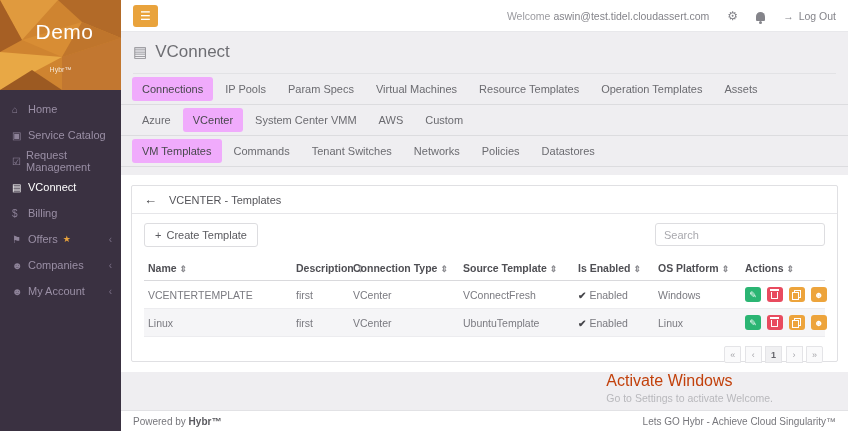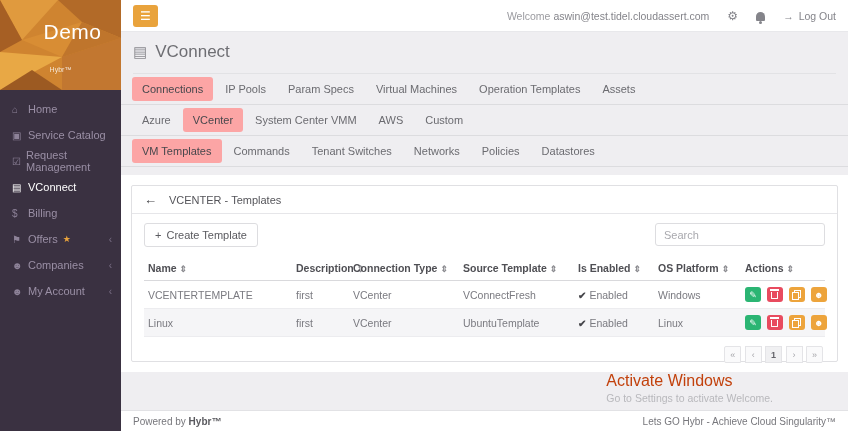--- a/index.html
+++ b/index.html
@@ -8,21 +8,21 @@
     font-family: "Liberation Sans", sans-serif;
     background: #efeef1;
     position: relative;
     overflow: hidden;
     color: #6b6b70;
   }
   
   .sidebar { position: absolute; left:0; top:0; width:121px; height:431px; background:#3a3141; z-index:5; }
   .logo { position: relative; height: 90px; overflow: hidden; }
   .logo svg { position:absolute; inset:0; width:100%; height:100%; }
-  .brand { position:absolute; top:20px; left:12px; width:100%; text-align:center; color:#fff; font-size:21px; letter-spacing:.5px; }
+  .brand { position:absolute; top:20px; left:4px; width:100%; text-align:center; color:#fff; font-size:21px; letter-spacing:.5px; }
   .brand-sub { position:absolute; top:66px; left:0; width:100%; text-align:center; color:rgba(255,255,255,.8); font-size:7px; }
   .menu { padding-top: 6px; }
   .menu-item { position:relative; height:26px; display:flex; align-items:center; padding-left:12px; font-size:11px; color:#9a8fa5; cursor:pointer; }
   .menu-item .mi-icon { width:16px; font-size:10px; color:#8d8298; }
   .menu-item.active { color:#ffffff; }
   .menu-item.active .mi-icon { color:#ffffff; }
   .mi-star { color:#e9a33c; font-size:9px; margin-left:5px; }
   .mi-chevron { position:absolute; right:9px; color:#7a6f85; font-size:10px; }
   
   .topbar { position:absolute; left:121px; right:0; top:0; height:32px; background:#fff; border-bottom:1px solid #e8e8eb; z-index:4; }
@@ -33,21 +33,21 @@
   .tb-icon { color:#84848a; font-size:12px; cursor:pointer; }
   .bell { position:relative; width:9px; height:9px; background:#84848a; border-radius:50% 50% 12% 12%; display:inline-block; }
   .bell:after { content:""; position:absolute; left:3px; bottom:-3px; width:3px; height:3px; background:#84848a; border-radius:50%; }
   .logout { display:flex; align-items:center; gap:5px; color:#84848a; cursor:pointer; }
   
   .main { position:absolute; left:121px; right:0; top:32px; bottom:21px; }
   .page-title { margin:10px 12px 0 12px; padding-bottom:11px; border-bottom:1px solid #e2e2e5; font-size:17px; color:#6e6e73; display:flex; align-items:center; gap:8px; }
   .page-title .pt-icon { font-size:15px; color:#8a8a8f; }
   .tabrow { display:flex; align-items:center; padding:0 10px; border-bottom:1px solid #dcdcdf; }
   .tab { margin:3px 1px; padding:6px 10px; font-size:11px; color:#6b6b70; border-radius:3px; white-space:nowrap; cursor:pointer; }
-  .tab.active { background:#fca5a5; color:#47474c; }
+  .tab.active { background:#f0abfc; color:#47474c; }
   
   .section { margin-top:8px; background:#fff; padding:10px; height:197px; }
   .card { border:1px solid #e0e0e3; border-radius:2px; height:100%; background:#fff; }
   .card-header { padding:6px 12px; border-bottom:1px solid #e6e6e9; font-size:11px; color:#55555a; display:flex; align-items:center; gap:12px; }
   .back-arrow { font-size:13px; color:#3c3c40; cursor:pointer; }
   .card-body { padding:9px 12px 0 12px; position:relative; }
   .btn-create { display:inline-flex; align-items:center; gap:5px; border:1px solid #ddddе0; border:1px solid #dddde0; background:#fff; border-radius:3px; padding:5px 10px; font-size:11px; color:#5a5a5f; cursor:pointer; }
   .search-input { position:absolute; right:12px; top:9px; width:170px; height:23px; border:1px solid #dddde0; border-radius:3px; font-size:11px; padding:0 8px; color:#6b6b70; font-family:"Liberation Sans",sans-serif; }
   .search-input::placeholder { color:#a9a9ae; }
   
@@ -178,20 +178,21 @@
 
       <div class="tab active">Connections</div>
 
 
       <div class="tab">IP Pools</div>
 
       <div class="tab">Param Specs</div>
 
       <div class="tab">Virtual Machines</div>
 
+      <div class="tab">Resource Templates</div>
 
       <div class="tab">Operation Templates</div>
 
       <div class="tab">Assets</div>
 
   </div>
 
   <div class="tabrow">
 
       <div class="tab">Azure</div>

